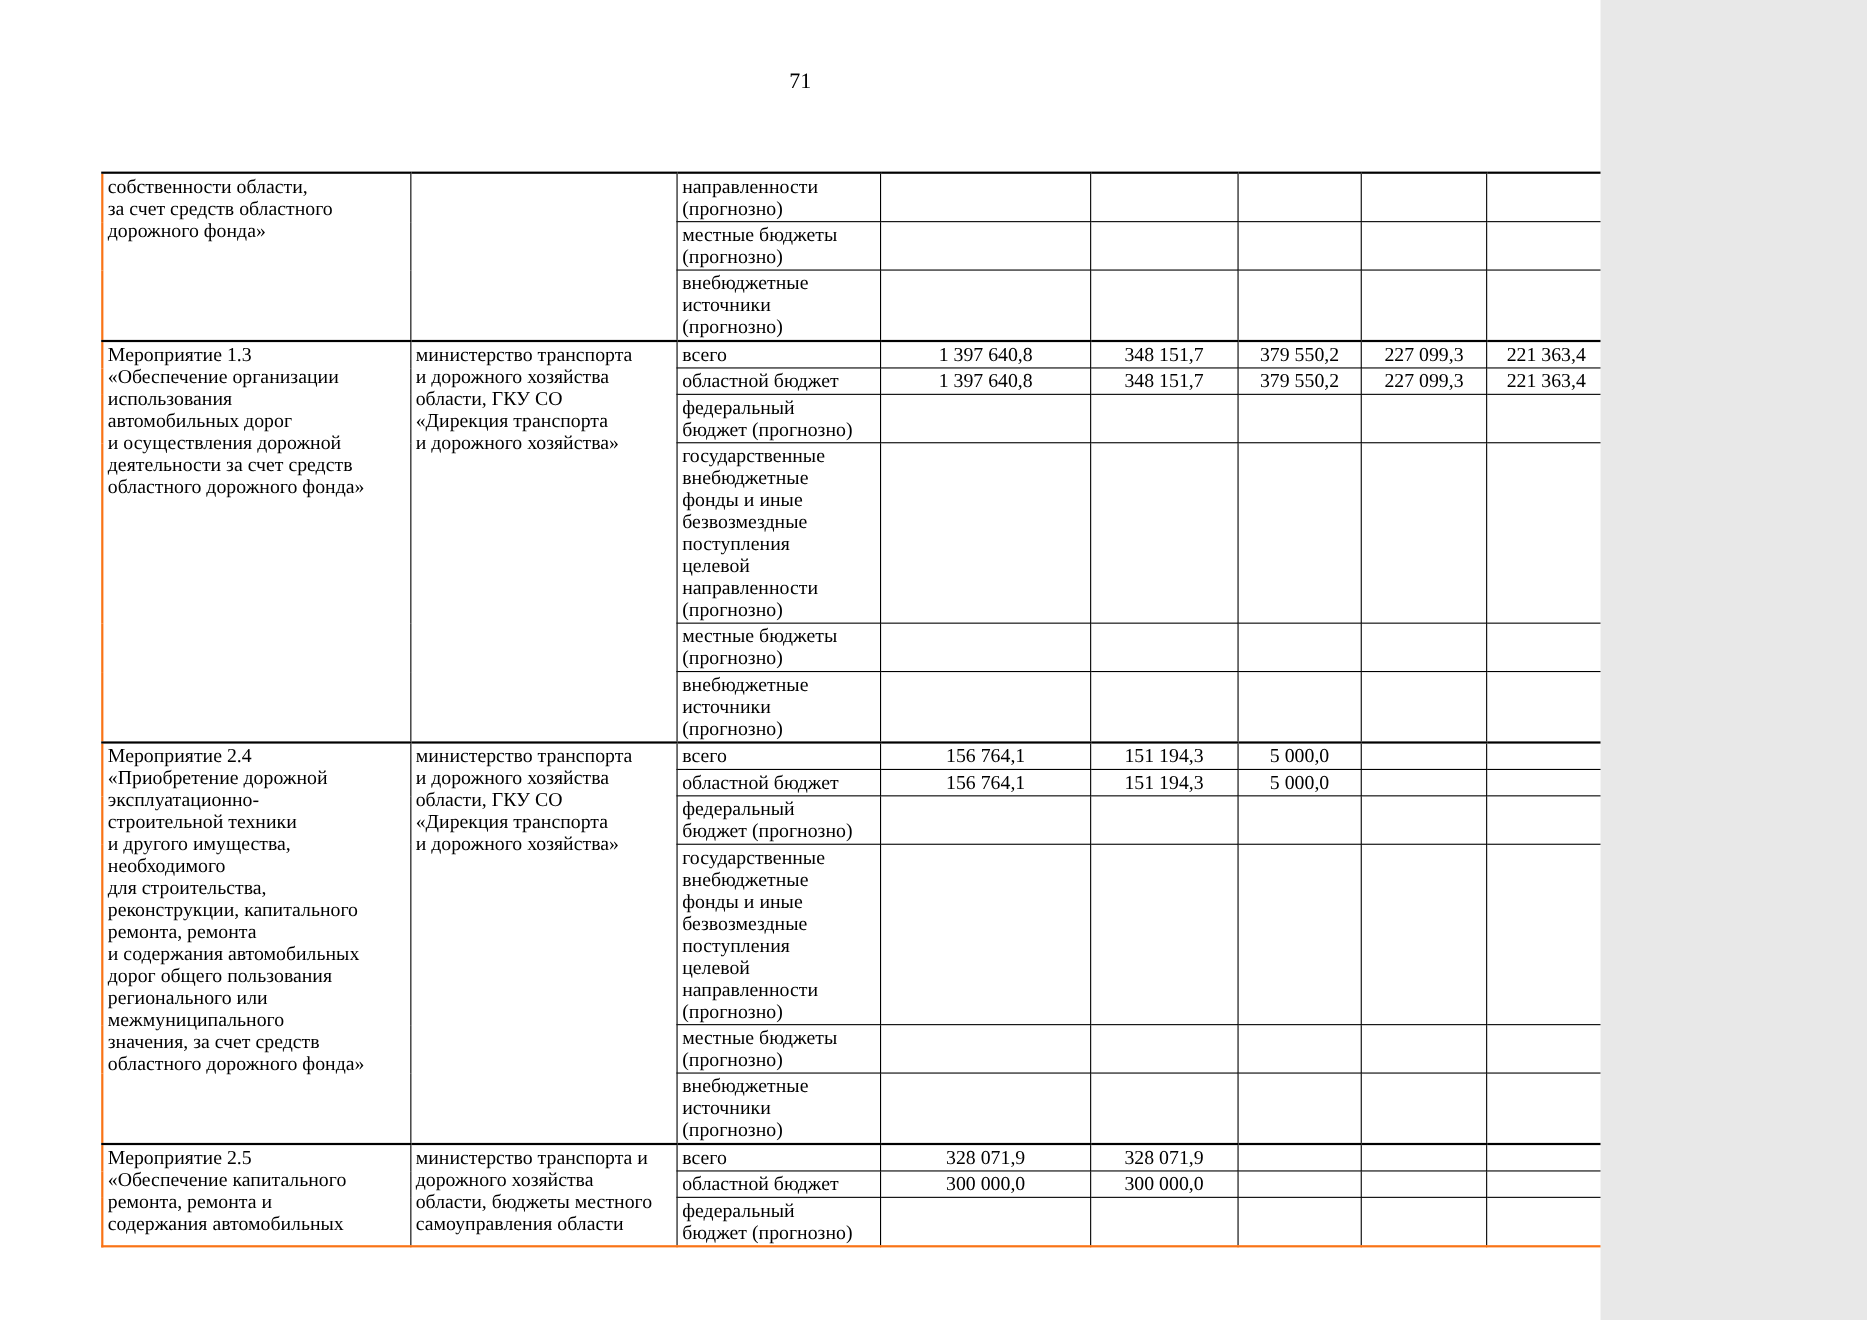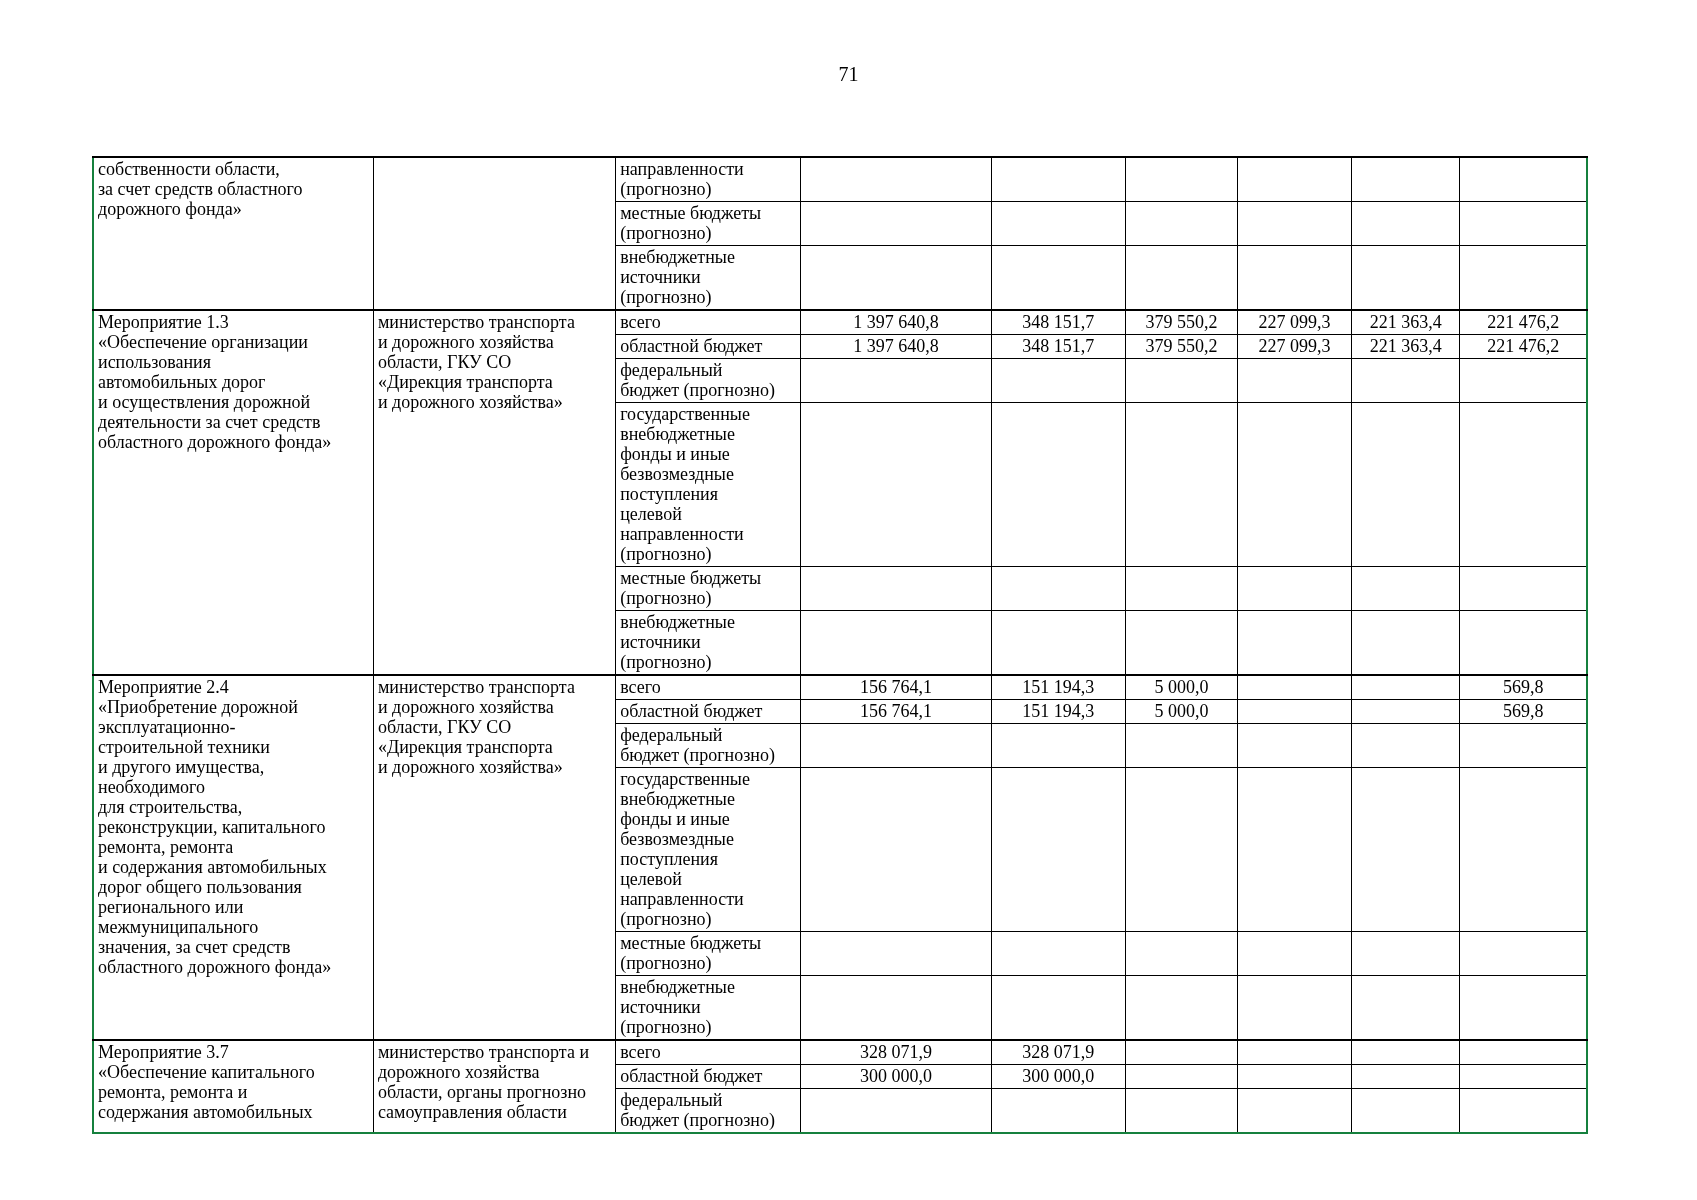--- a/index.html
+++ b/index.html
@@ -3,21 +3,21 @@
 <meta charset="utf-8">
 <style>
   html, body { margin: 0; padding: 0; }
   body {
     width: 1697px; height: 1200px;
     background: #e8e8e8;
     font-family: "Liberation Serif", "DejaVu Serif", serif;
   }
   .page {
     position: relative;
-    width: 1697px; height: 1200px;
+    width: 1455px; height: 1200px;
     background: #ffffff;
     color: #000;
     overflow: hidden;
   }
   .page-number {
     position: absolute;
     top: 62px; left: 0; right: 0;
     text-align: center;
     font-size: 20px;
     line-height: 24px;
@@ -30,21 +30,21 @@
     table-layout: fixed;
     font-size: 18px;
     line-height: 20px;
   }
   table.doc-table td {
     border: 1px solid #000;
     vertical-align: top;
     padding: 1px 4px 2px 4px;
     overflow: hidden;
   }
-  table.doc-table { border: 2px solid #15803d; }
+  table.doc-table { border: 2px solid #f97316; }
   tr.block-start td { border-top-width: 2px; }
   td.c-desc, td.c-min, td.c-src { white-space: pre-line; text-align: left; }
   td.c-val { text-align: center; white-space: nowrap; padding-left: 2px; padding-right: 2px; }
 </style>
 </head>
 <body>
 
 <div class="page">
   <div class="page-number">71</div>
 
@@ -252,27 +252,27 @@
 источники
 (прогнозно)</td>
           <td class="c-val"></td>
           <td class="c-val"></td>
           <td class="c-val"></td>
           <td class="c-val"></td>
           <td class="c-val"></td>
           <td class="c-val"></td>
         </tr>
         <tr class="block-start">
-          <td class="c-desc" rowspan="3">Мероприятие 3.7
+          <td class="c-desc" rowspan="3">Мероприятие 2.5
 «Обеспечение капитального
 ремонта, ремонта и
 содержания автомобильных</td>
           <td class="c-min" rowspan="3">министерство транспорта и
 дорожного хозяйства
-области, органы прогнозно
+области, бюджеты местного
 самоуправления области</td>
           <td class="c-src">всего</td>
           <td class="c-val">328 071,9</td>
           <td class="c-val">328 071,9</td>
           <td class="c-val"></td>
           <td class="c-val"></td>
           <td class="c-val"></td>
           <td class="c-val"></td>
         </tr>
         <tr>

